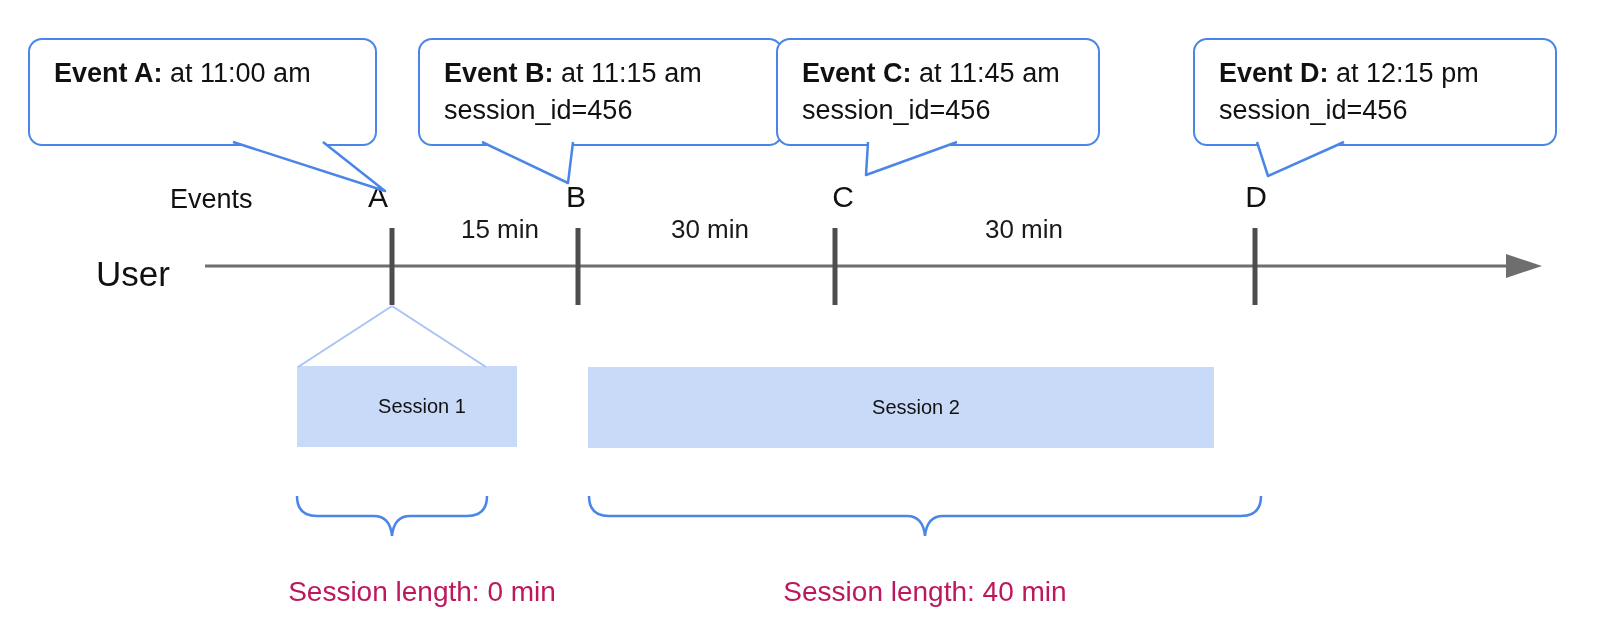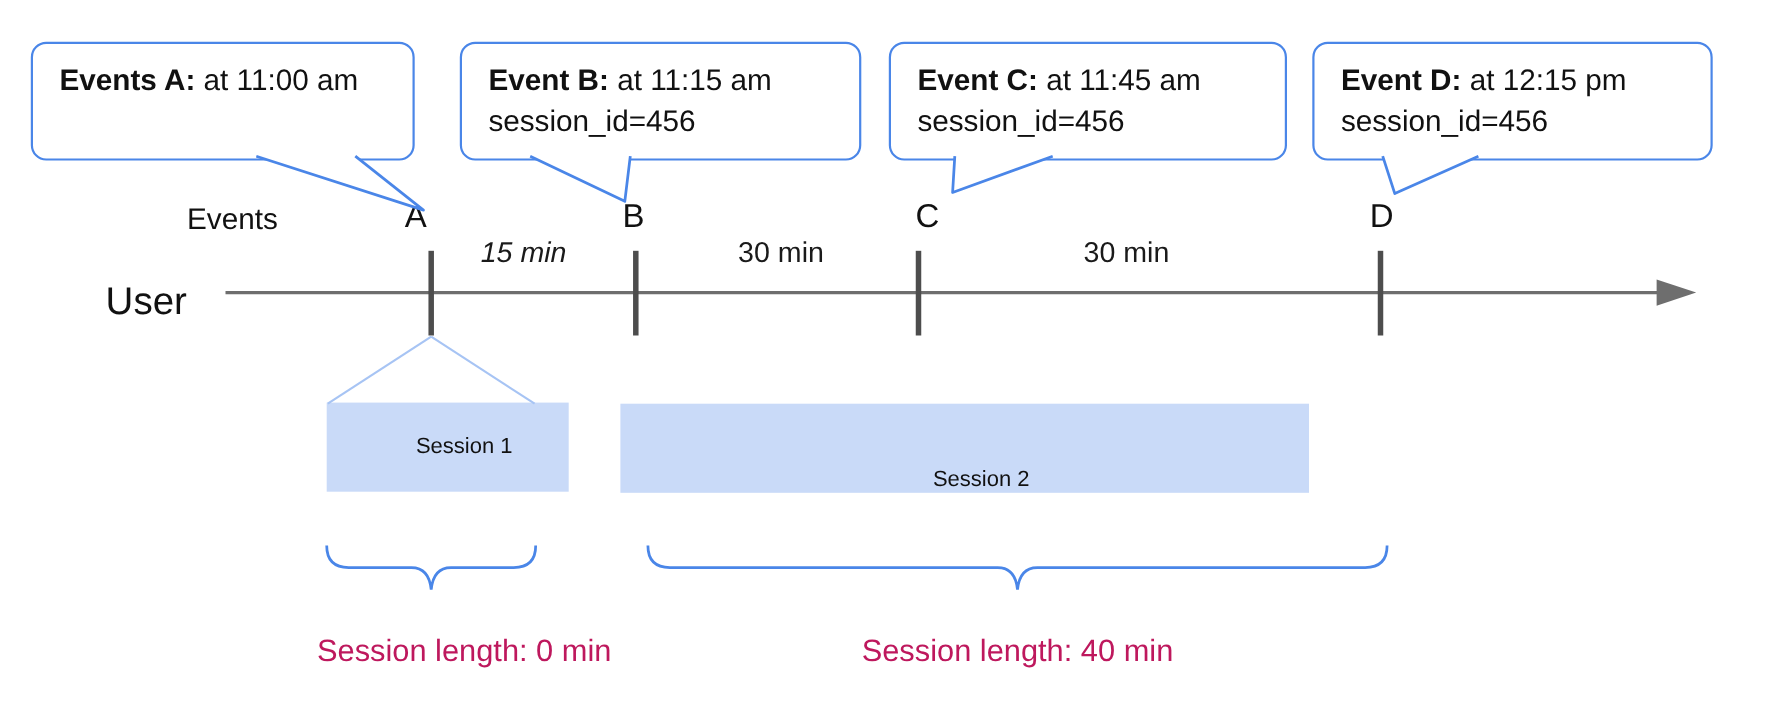--- a/index.html
+++ b/index.html
@@ -22,60 +22,60 @@
   .events-label{left:170px;top:184px;font-size:27px;}
   .user-label{left:96px;top:254px;font-size:35px;text-align:center;}
   .letter{top:180px;font-size:30px;transform:translateX(-50%);z-index:2;}
   .interval{top:214px;font-size:26px;transform:translateX(-50%);color:#1a1a1a;}
   
   .session-box{
     position:absolute;background:#c9daf8;display:flex;align-items:center;justify-content:center;
     font-size:20px;color:#111;z-index:1;padding-left:30px;
   }
   #session1{left:297px;top:366px;width:190px;height:81px;}
-  #session2{left:564px;top:367px;width:596px;height:81px;align-items:flex-end;}
+  #session2{left:588px;top:367px;width:596px;height:81px;}
   .length-label{top:576px;font-size:28px;transform:translateX(-50%);color:#be185d;}
 </style>
 </head>
 <body>
 
 <div id="stage">
 
   <div class="bubble" style="left:28px;width:349px;">
-    <div><span class="bold">Events A:</span>
+    <div><span class="bold">Event A:</span>
       <span>at 11:00 am</span></div>
   </div>
 
   <div class="bubble" style="left:418px;width:365px;">
     <div><span class="bold">Event B:</span>
       <span>at 11:15 am</span></div>
     <div>session_id=456</div>
   </div>
 
-  <div class="bubble" style="left:808px;width:362px;">
+  <div class="bubble" style="left:776px;width:324px;">
     <div><span class="bold">Event C:</span>
       <span>at 11:45 am</span></div>
     <div>session_id=456</div>
   </div>
 
   <div class="bubble" style="left:1193px;width:364px;">
     <div><span class="bold">Event D:</span>
       <span>at 12:15 pm</span></div>
     <div>session_id=456</div>
   </div>
 
   <div class="abs events-label">Events</div>
   <div class="abs user-label">User</div>
 
   <div class="abs letter" style="left:378px;">A</div>
   <div class="abs letter" style="left:576px;">B</div>
   <div class="abs letter" style="left:843px;">C</div>
   <div class="abs letter" style="left:1256px;">D</div>
 
-  <div class="abs interval" style="left:476px;font-style:italic;">15 min</div>
+  <div class="abs interval" style="left:500px;">15 min</div>
   <div class="abs interval" style="left:710px;">30 min</div>
   <div class="abs interval" style="left:1024px;">30 min</div>
 
   <div id="session1" class="session-box">
     <span>Session 1</span>
   </div>
   <div id="session2" class="session-box">
     <span>Session 2</span>
   </div>
 

